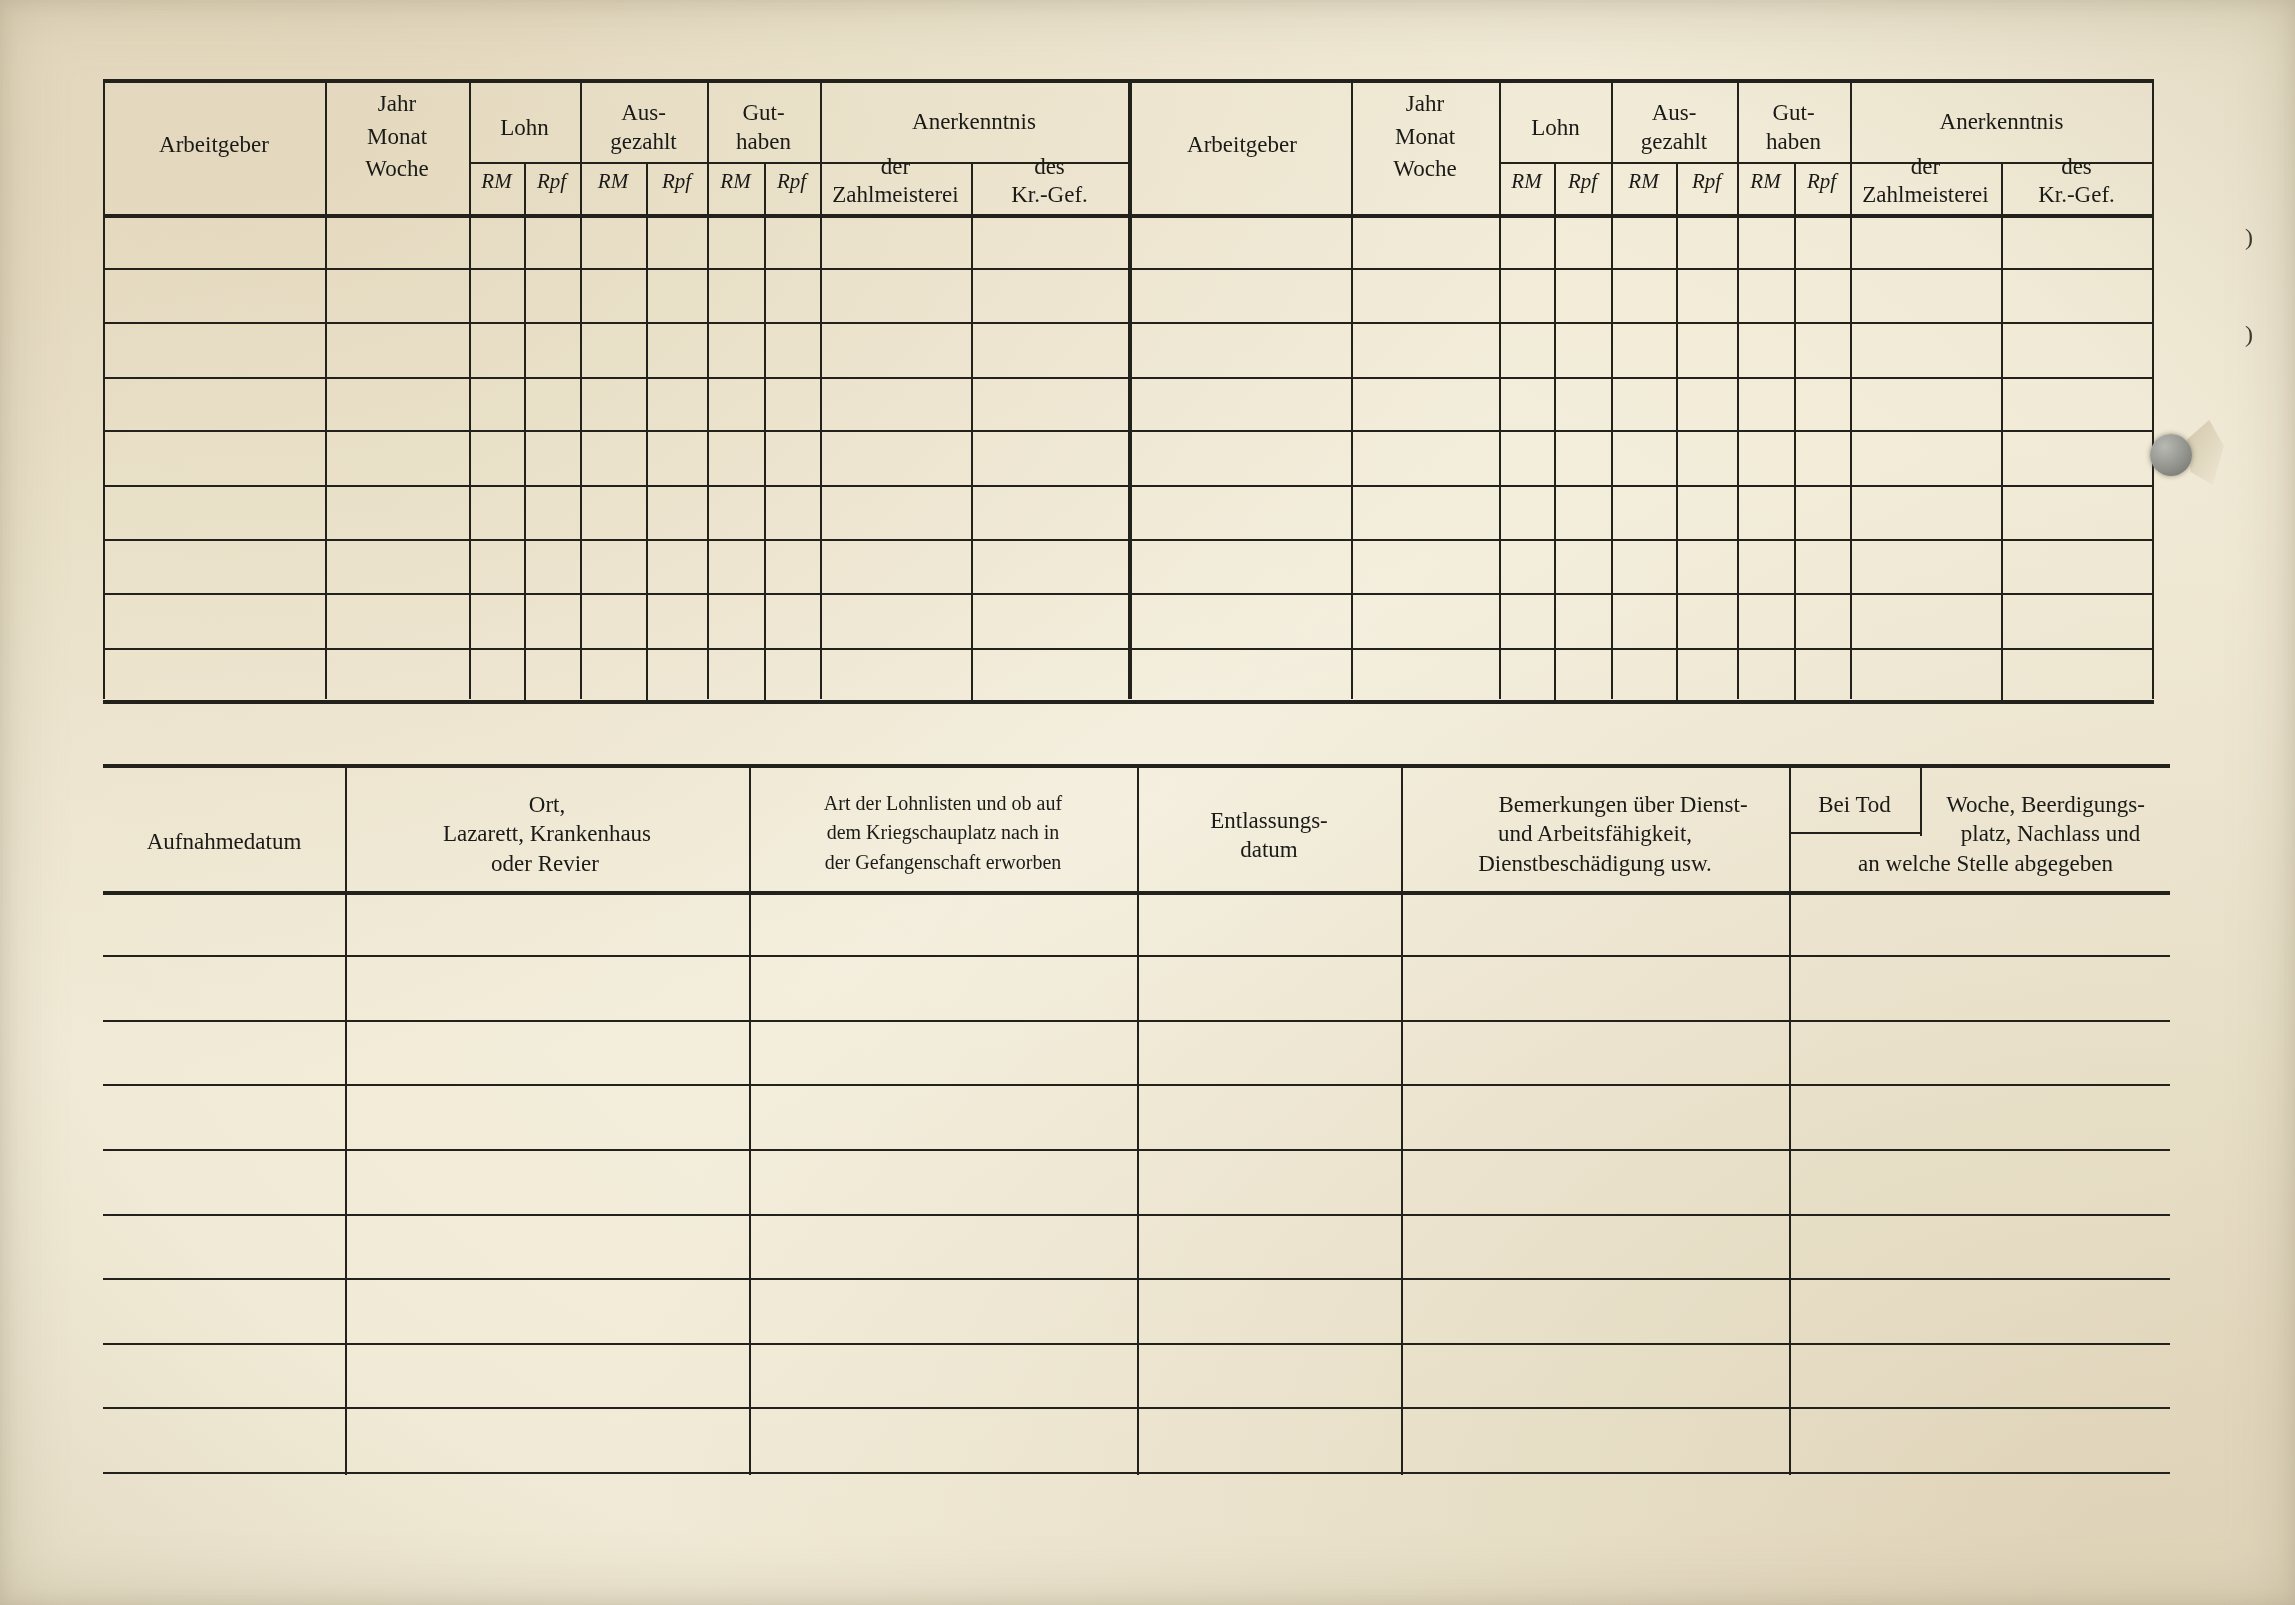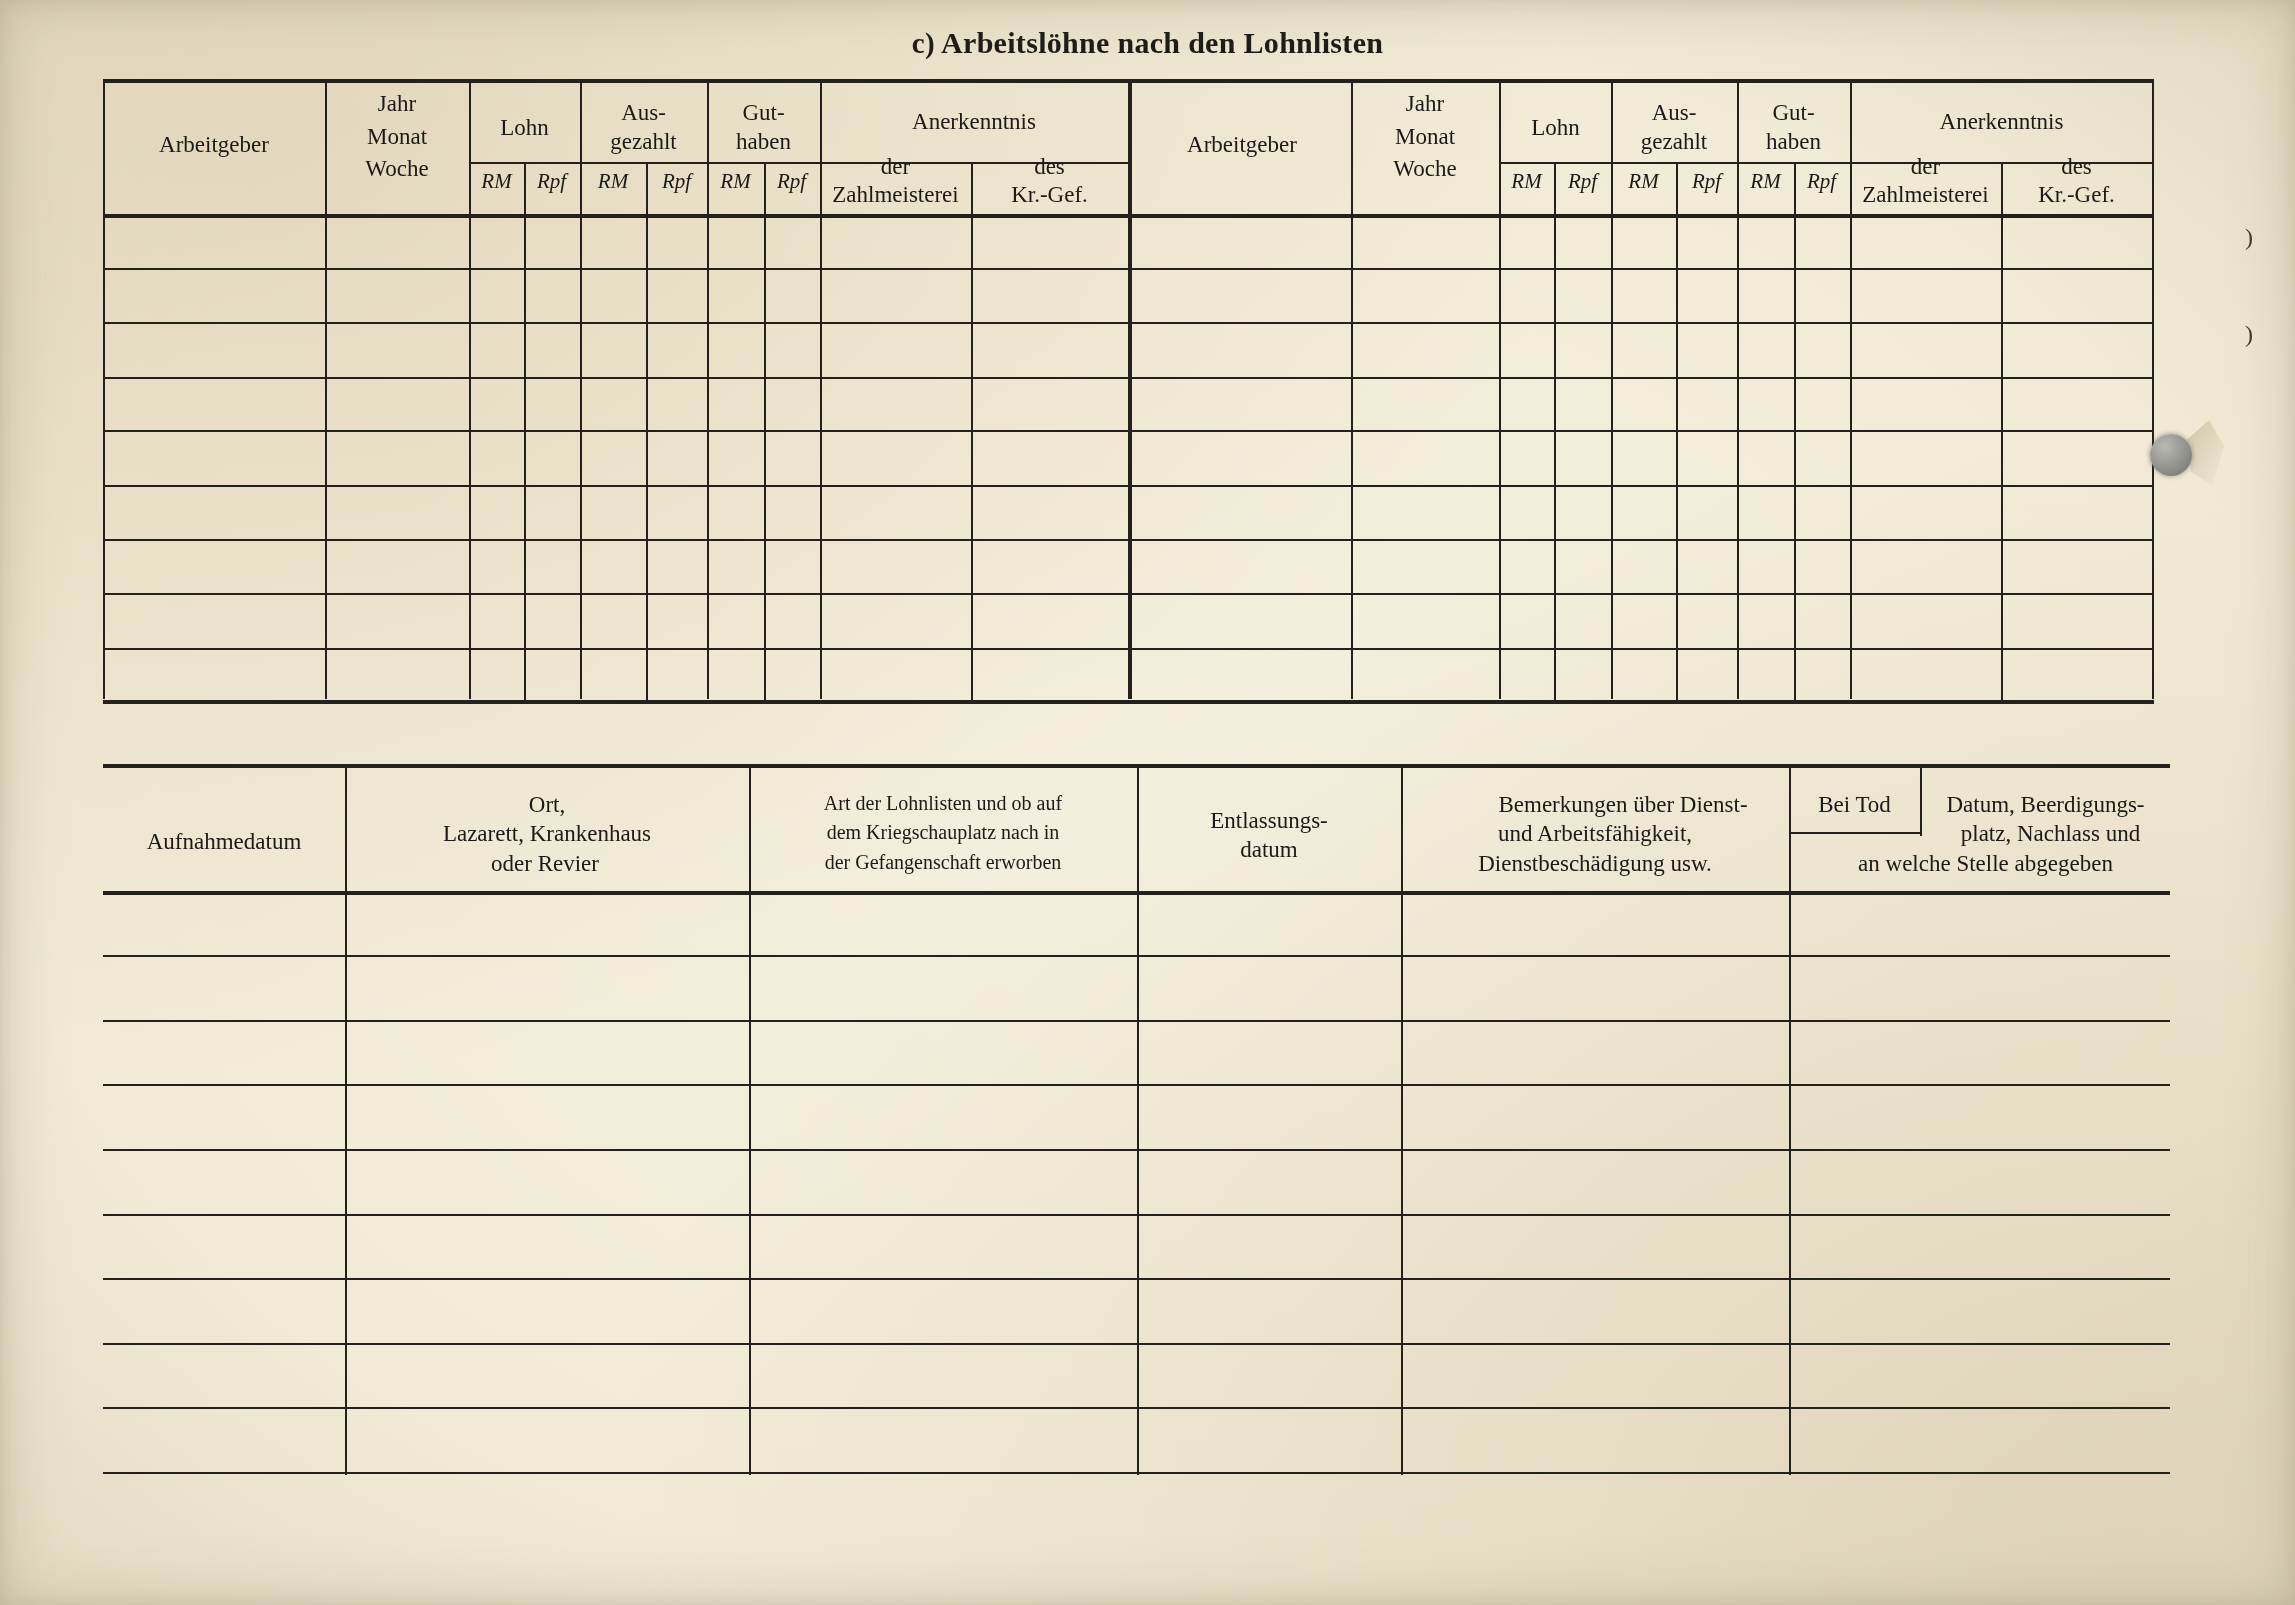--- a/index.html
+++ b/index.html
@@ -110,24 +110,20 @@
   }
 </style>
 </head>
 <body>
 
 <div class="page">
   <div class="paper-tint"></div>
 
   <div class="content">
 
-    <div class="sec-c-title">
-      <span class="lead">c)</span>
-      <span>Arbeitslöhne nach den Lohnlisten</span>
-    </div>
 
     <div class="ln h3px" style="left:103px; top:79px; width:2051px;"></div>
 
     <div class="ln h3px" style="left:103px; top:214px; width:2051px;"></div>
 
     <div class="ln h3px" style="left:103px; top:700px; width:2051px;"></div>
 
     <div class="ln h1px" style="left:103px; top:268px; width:2051px;"></div>
     <div class="ln h1px" style="left:103px; top:322px; width:2051px;"></div>
     <div class="ln h1px" style="left:103px; top:377px; width:2051px;"></div>
@@ -252,21 +248,21 @@
     <div class="lbl sm" style="left:749px; top:851px; width:388px;">der Gefangenschaft erworben</div>
 
     <div class="lbl" style="left:1137px; top:808px; width:264px;">Entlassungs-</div>
     <div class="lbl" style="left:1137px; top:837px; width:264px;">datum</div>
 
     <div class="lbl" style="left:1401px; top:792px; width:444px;">Bemerkungen über Dienst-</div>
     <div class="lbl" style="left:1401px; top:821px; width:388px;">und Arbeitsfähigkeit,</div>
     <div class="lbl" style="left:1401px; top:851px; width:388px;">Dienstbeschädigung usw.</div>
 
     <div class="lbl" style="left:1789px; top:792px; width:131px;">Bei Tod</div>
-    <div class="lbl" style="left:1920px; top:792px; width:251px;">Datum, Beerdigungs-</div>
+    <div class="lbl" style="left:1920px; top:792px; width:251px;">Woche, Beerdigungs-</div>
     <div class="lbl" style="left:1888px; top:821px; width:325px;">platz, Nachlass und</div>
     <div class="lbl" style="left:1800px; top:851px; width:371px;">an welche Stelle abgegeben</div>
 
     <div class="hole-tear"></div>
     <div class="hole"></div>
     <div class="tick" style="left:2245px; top:224px;">)</div>
     <div class="tick" style="left:2245px; top:321px;">)</div>
   </div>
 
   <div class="edge-shade"></div>

